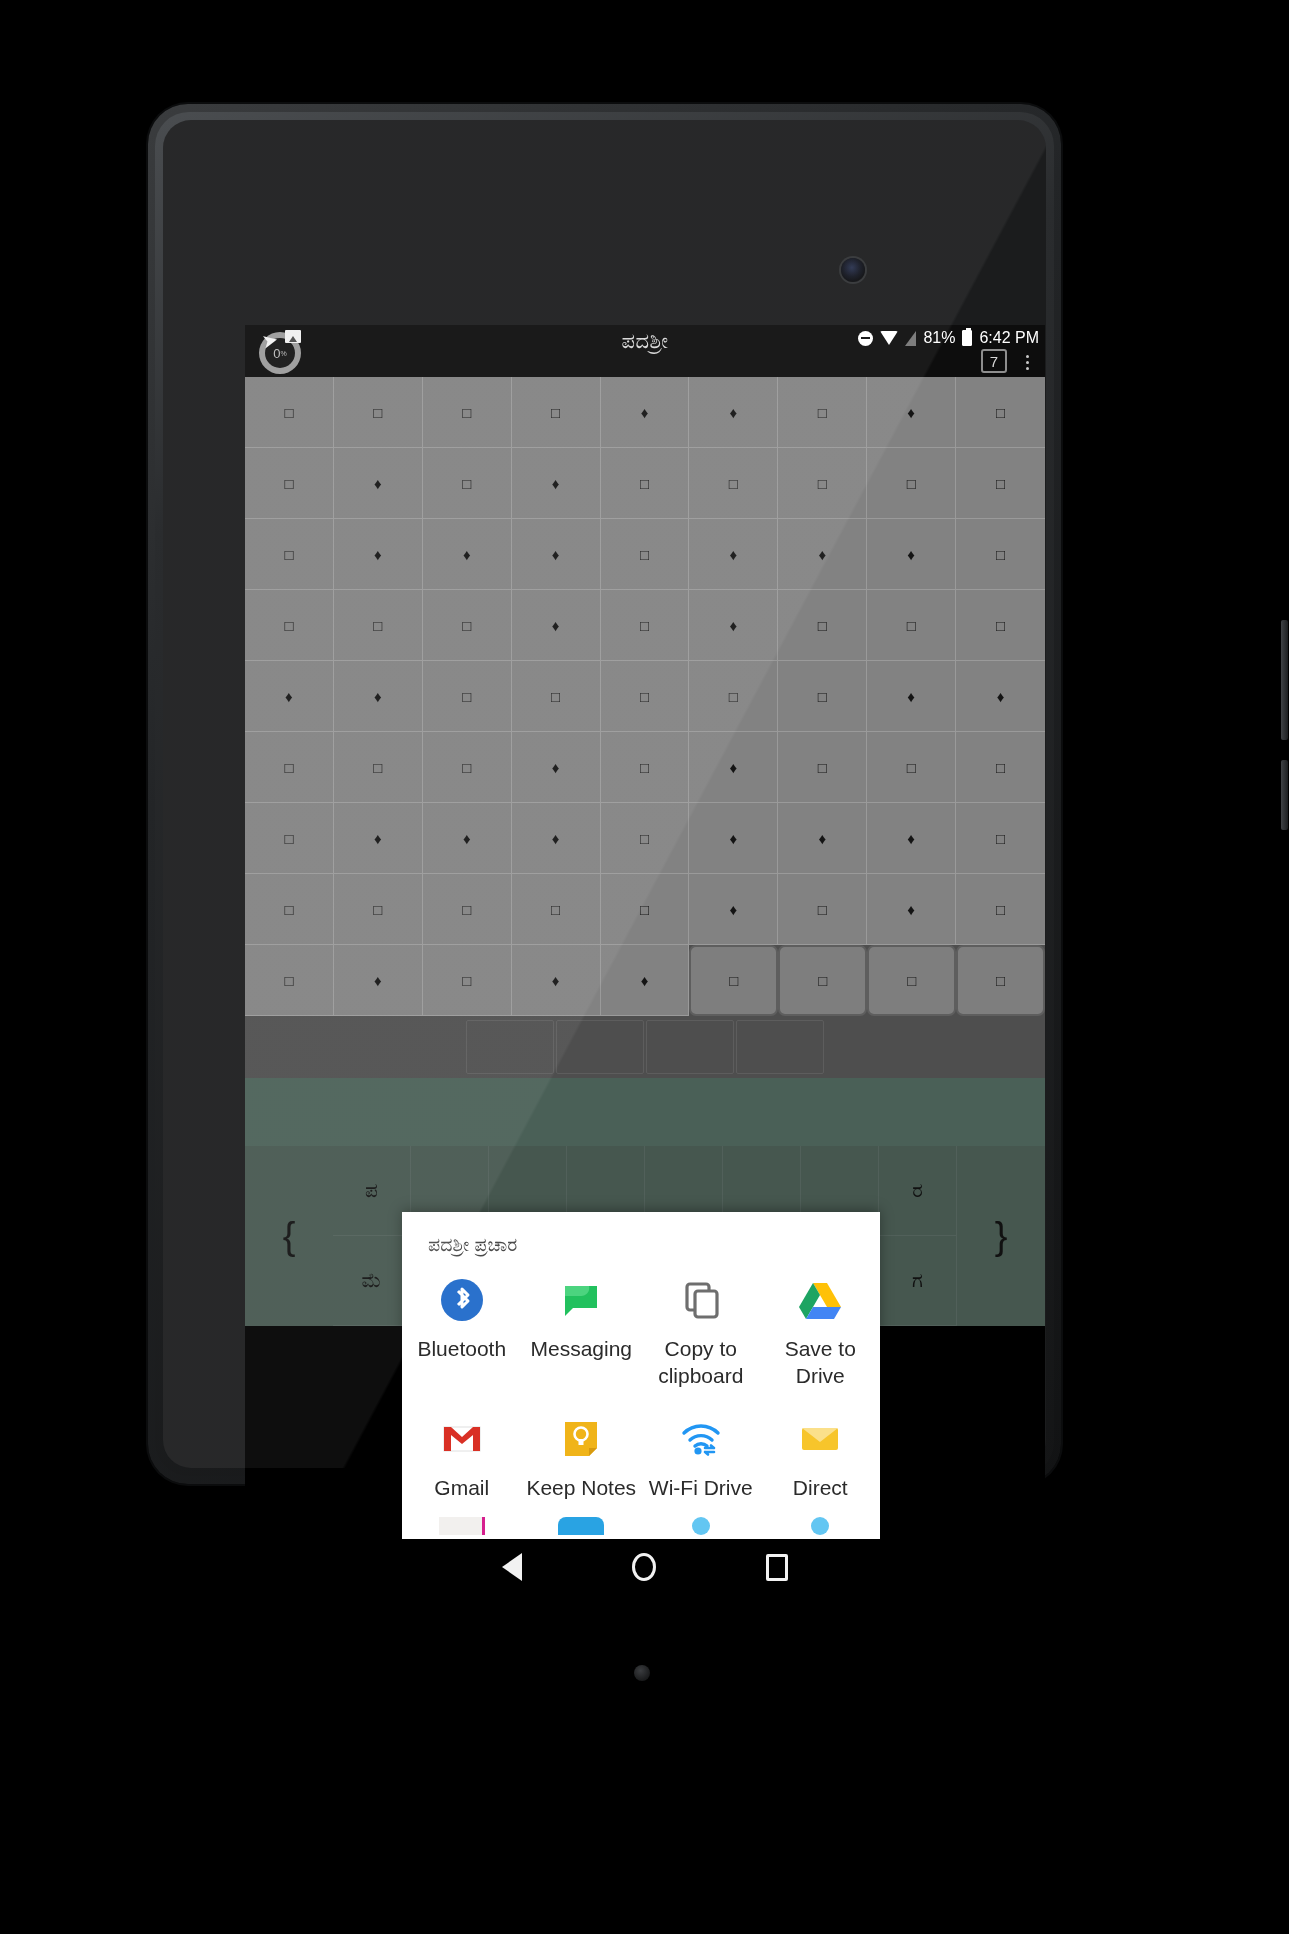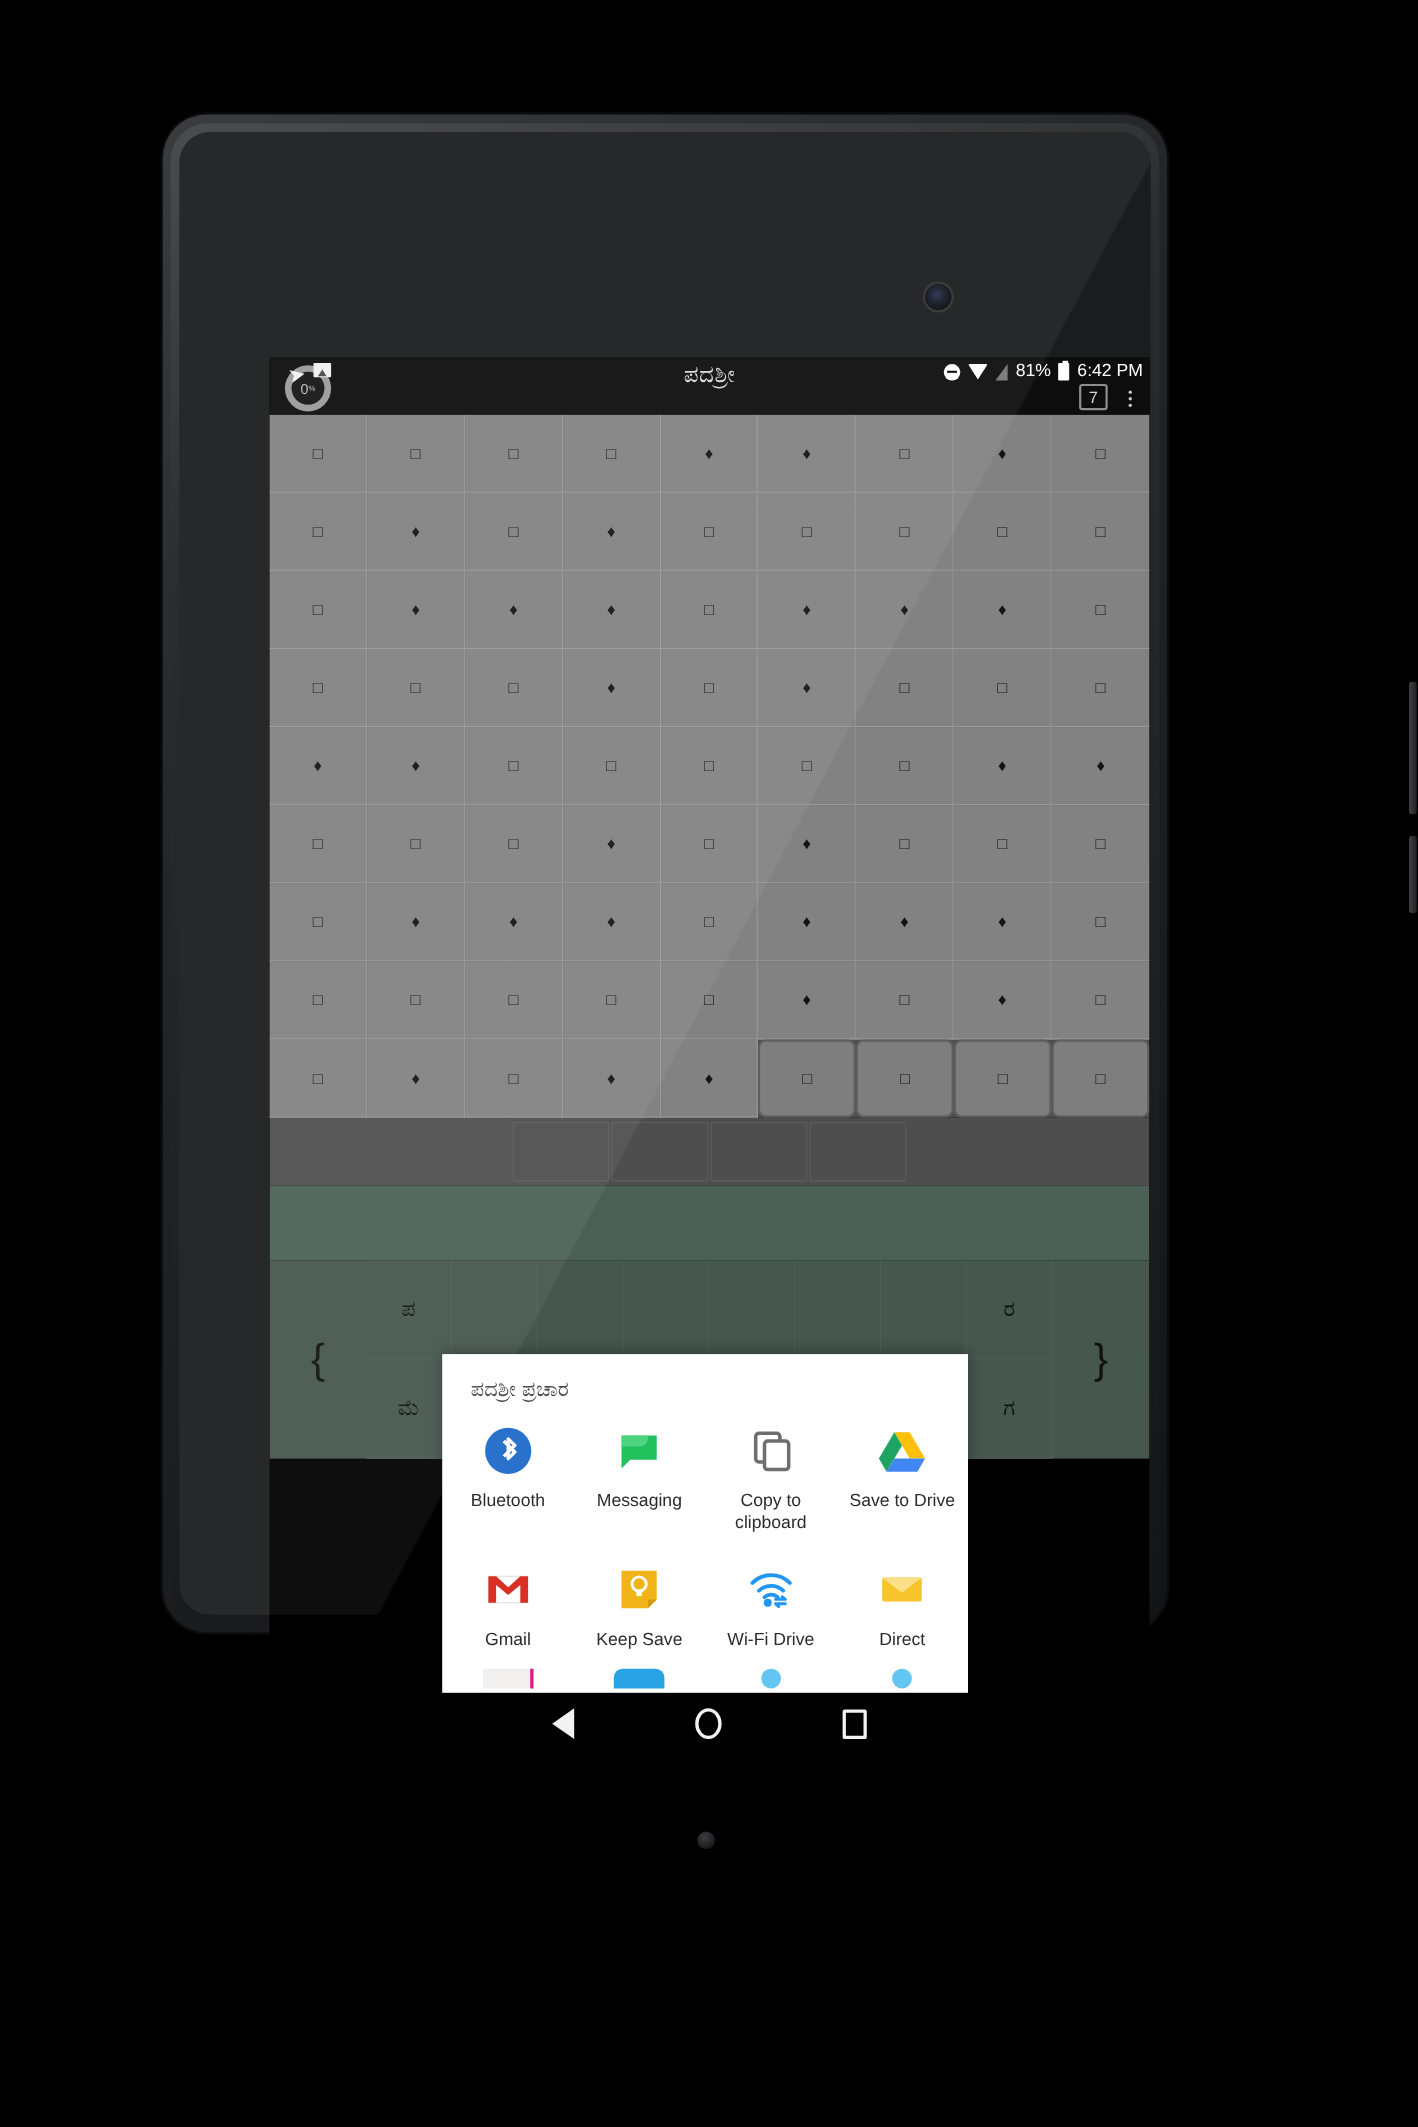--- a/index.html
+++ b/index.html
@@ -149,21 +149,21 @@
   .dialog {
     position: absolute; left: 157px; bottom: 56px; width: 478px;
     background: #fff; z-index: 40; overflow: hidden;
     box-shadow: 0 -2px 12px rgba(0,0,0,.35);
     max-height: 358px;
   }
   .dlg-title { padding: 22px 26px 10px; font-size: 19px; color: #4a4a4a; }
   .dlg-grid { display: grid; grid-template-columns: repeat(4, 1fr); }
   .dlg-item { padding: 10px 4px 16px; display: flex; flex-direction: column; align-items: center; gap: 12px; }
   .dlg-ic { width: 48px; height: 48px; display:flex; align-items:center; justify-content:center; }
-  .dlg-label { font-size: 16px; color: #2b2b2b; text-align: center; line-height: 1.25; }
+  .dlg-label { font-size: 21px; color: #2b2b2b; text-align: center; line-height: 1.25; }
   .dlg-row3 { display: grid; grid-template-columns: repeat(4,1fr); height: 22px; }
   .r3 { display:flex; justify-content:center; align-items:flex-start; }
   .r3a { width: 46px; height: 18px; background: #f2f0ee; border-right: 3px solid #d61f8e; }
   .r3b { width: 46px; height: 18px; background: #29a3e3; border-radius: 8px 8px 0 0; }
   .r3c { width: 18px; height: 18px; border-radius: 50%; background: #63c6f2; }
 </style>
 </head>
 <body>
 
 <div id="root">
@@ -379,21 +379,21 @@
           </div>
           <div class="dlg-item">
             <div class="dlg-ic">
               <svg width="46" height="46" viewBox="0 0 46 46">
                 <path d="M7 6 h32 v26 l-8 8 h-24 z" fill="#f0b419"></path>
                 <path d="M39 32 l-8 8 v-8 z" fill="#d79a0f"></path>
                 <circle cx="23" cy="18" r="6.5" fill="none" stroke="#fff" stroke-width="2.6"></circle>
                 <rect x="20.5" y="23" width="5" height="6" fill="#fff"></rect>
               </svg>
             </div>
-            <div class="dlg-label">Keep Save</div>
+            <div class="dlg-label">Keep Notes</div>
           </div>
           <div class="dlg-item">
             <div class="dlg-ic">
               <svg width="46" height="46" viewBox="0 0 46 46">
                 <g fill="none" stroke="#2196f3" stroke-width="3.4" stroke-linecap="round">
                   <path d="M6 17 a24 24 0 0 1 34 0"></path>
                   <path d="M12 24 a16 16 0 0 1 22 0"></path>
                   <path d="M17 30 a9 9 0 0 1 12 0"></path>
                 </g>
                 <circle cx="20" cy="35" r="3.6" fill="#2196f3"></circle>

